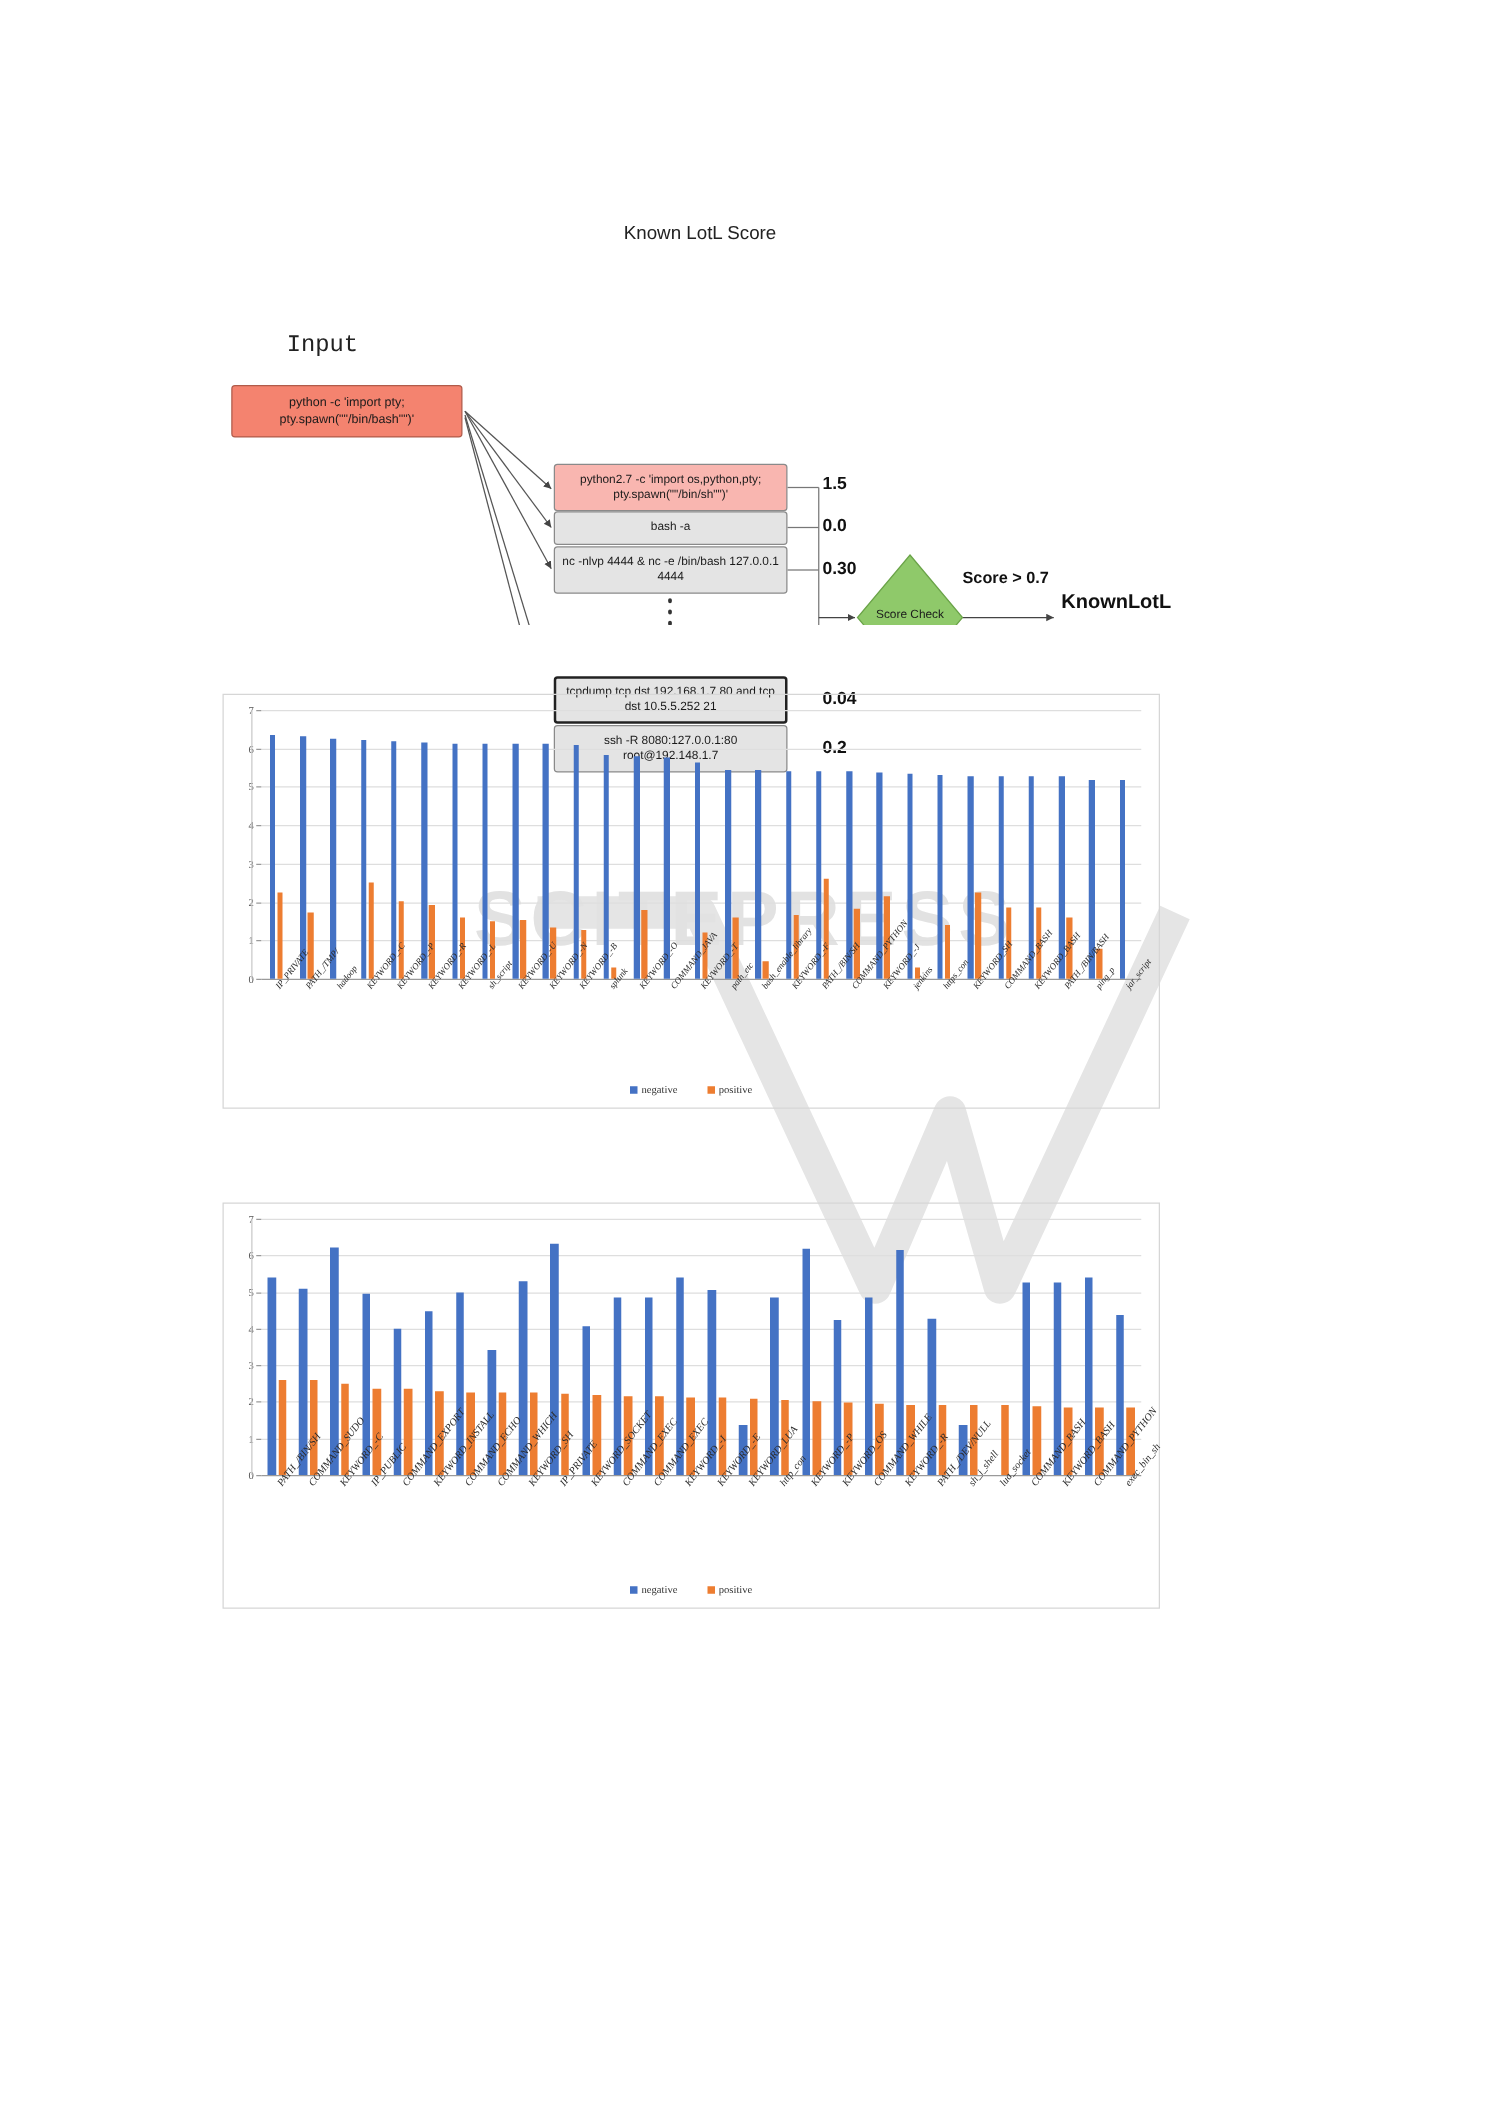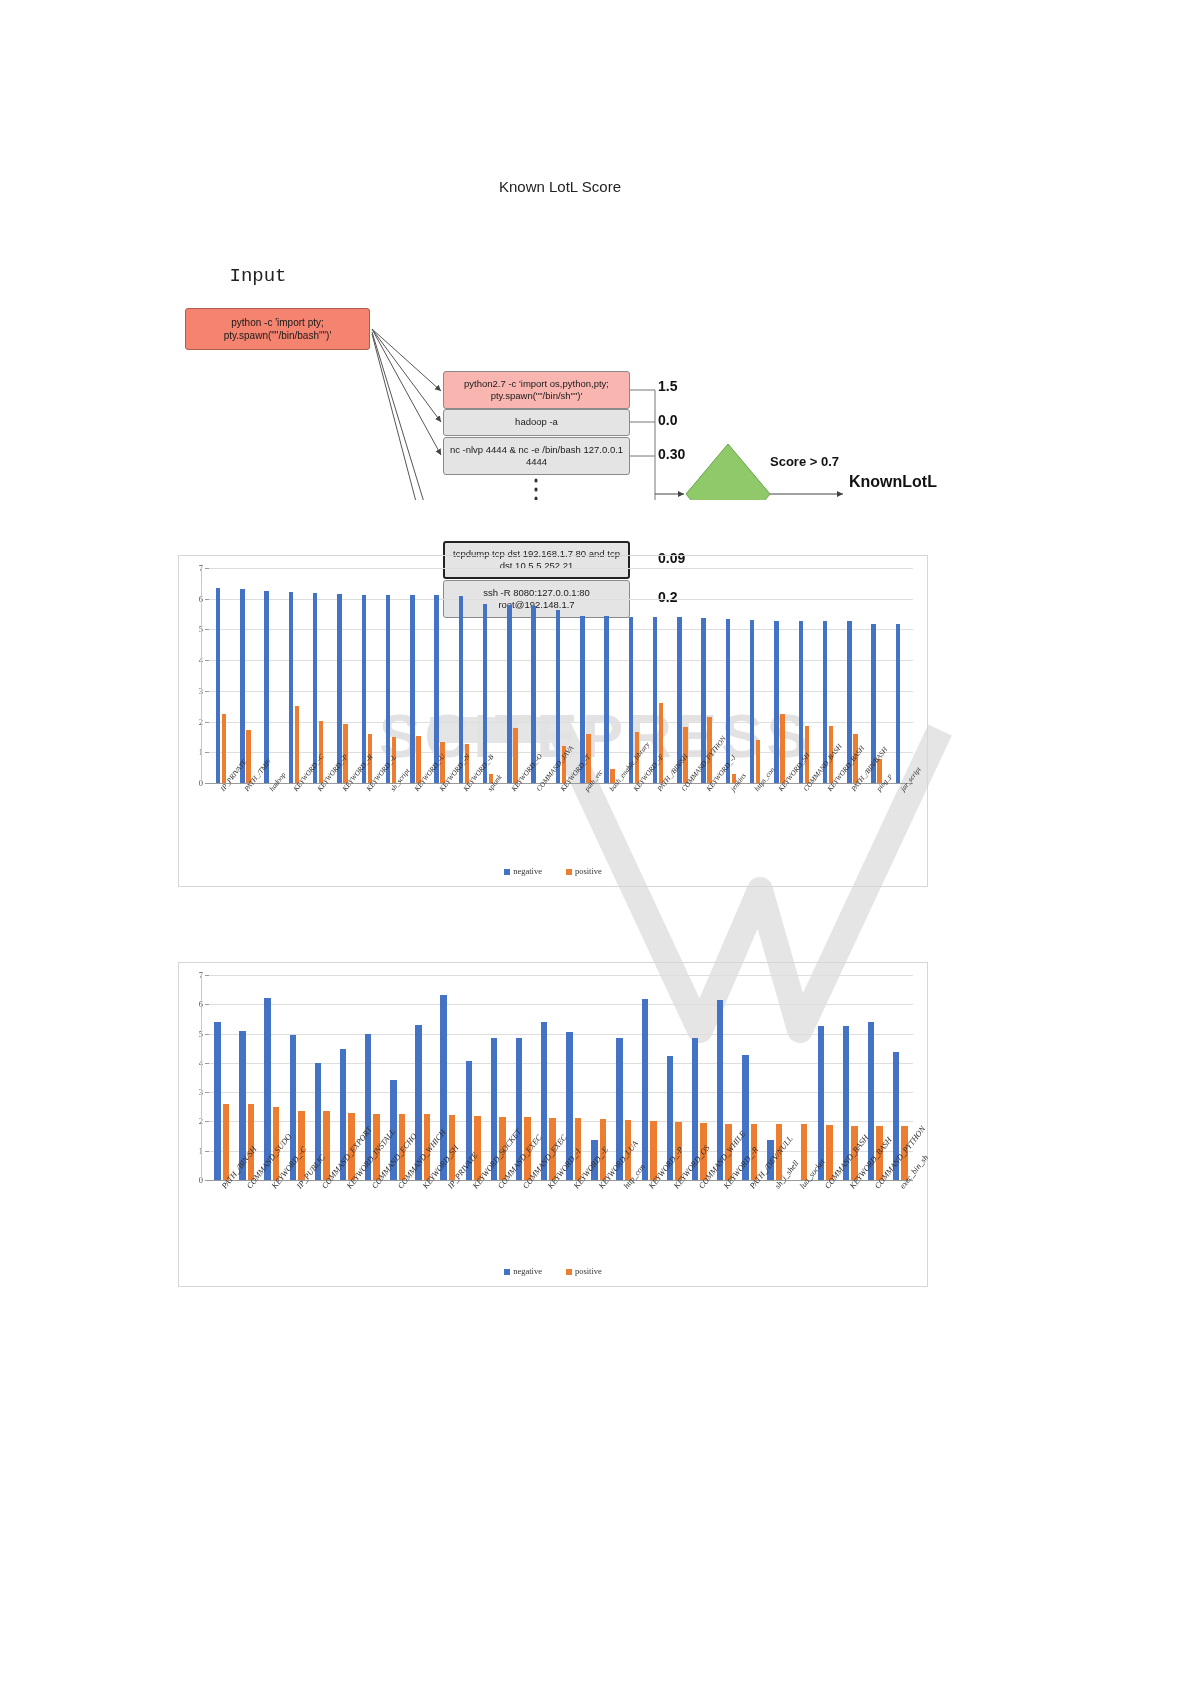--- a/index.html
+++ b/index.html
@@ -153,31 +153,34 @@
     </g>
 
     <path d="M770,334 L843,334" stroke="#444" fill="none" marker-end="url(#ah)"></path>
 
     <polygon points="728,284 770,334 728,384 686,334" fill="#8fc96a" stroke="#6aa348"></polygon>
   </svg>
 
   <div class="node node-input">python -c 'import pty; pty.spawn(""/bin/bash"")'</div>
 
   <div class="node node-lotl hl n1">python2.7 -c 'import os,python,pty; pty.spawn(""/bin/sh"")'</div>
-  <div class="node node-lotl n2">hadoop -a</div>
+  <div class="node node-lotl n2">bash -a</div>
   <div class="node node-lotl n3">nc -nlvp 4444 &amp; nc -e /bin/bash 127.0.0.1 4444</div>
   <div class="node node-lotl bold n4">tcpdump tcp dst 192.168.1.7 80 and tcp dst 10.5.5.252 21</div>
   <div class="node node-lotl n5">ssh -R 8080:127.0.0.1:80 root@192.148.1.7</div>
 
   <div class="score-val" style="left:658px; top:218px;">1.5</div>
   <div class="score-val" style="left:658px; top:252px;">0.0</div>
   <div class="score-val" style="left:658px; top:286px;">0.30</div>
-  <div class="score-val" style="left:658px; top:390px;">0.09</div>
+  <div class="score-val" style="left:658px; top:390px;">0.04</div>
   <div class="score-val" style="left:658px; top:429px;">0.2</div>
 
+  <div class="diamond">
+    <div class="dlabel">Score Check</div>
+  </div>
 
   <div class="score-gt">Score &gt; 0.7</div>
   <div class="known-out">KnownLotL</div>
 </div>
 
 <div class="watermark">
   <svg width="1191" height="450" viewBox="0 0 1191 450">
     <path d="M430 40 L560 40 L700 340 L760 200 L800 340 L940 40" stroke="#e5e5e5" stroke-width="26" fill="none" stroke-linejoin="round"></path>
   </svg>
   <div class="wm-text wm-big">SCITEPRESS</div>

